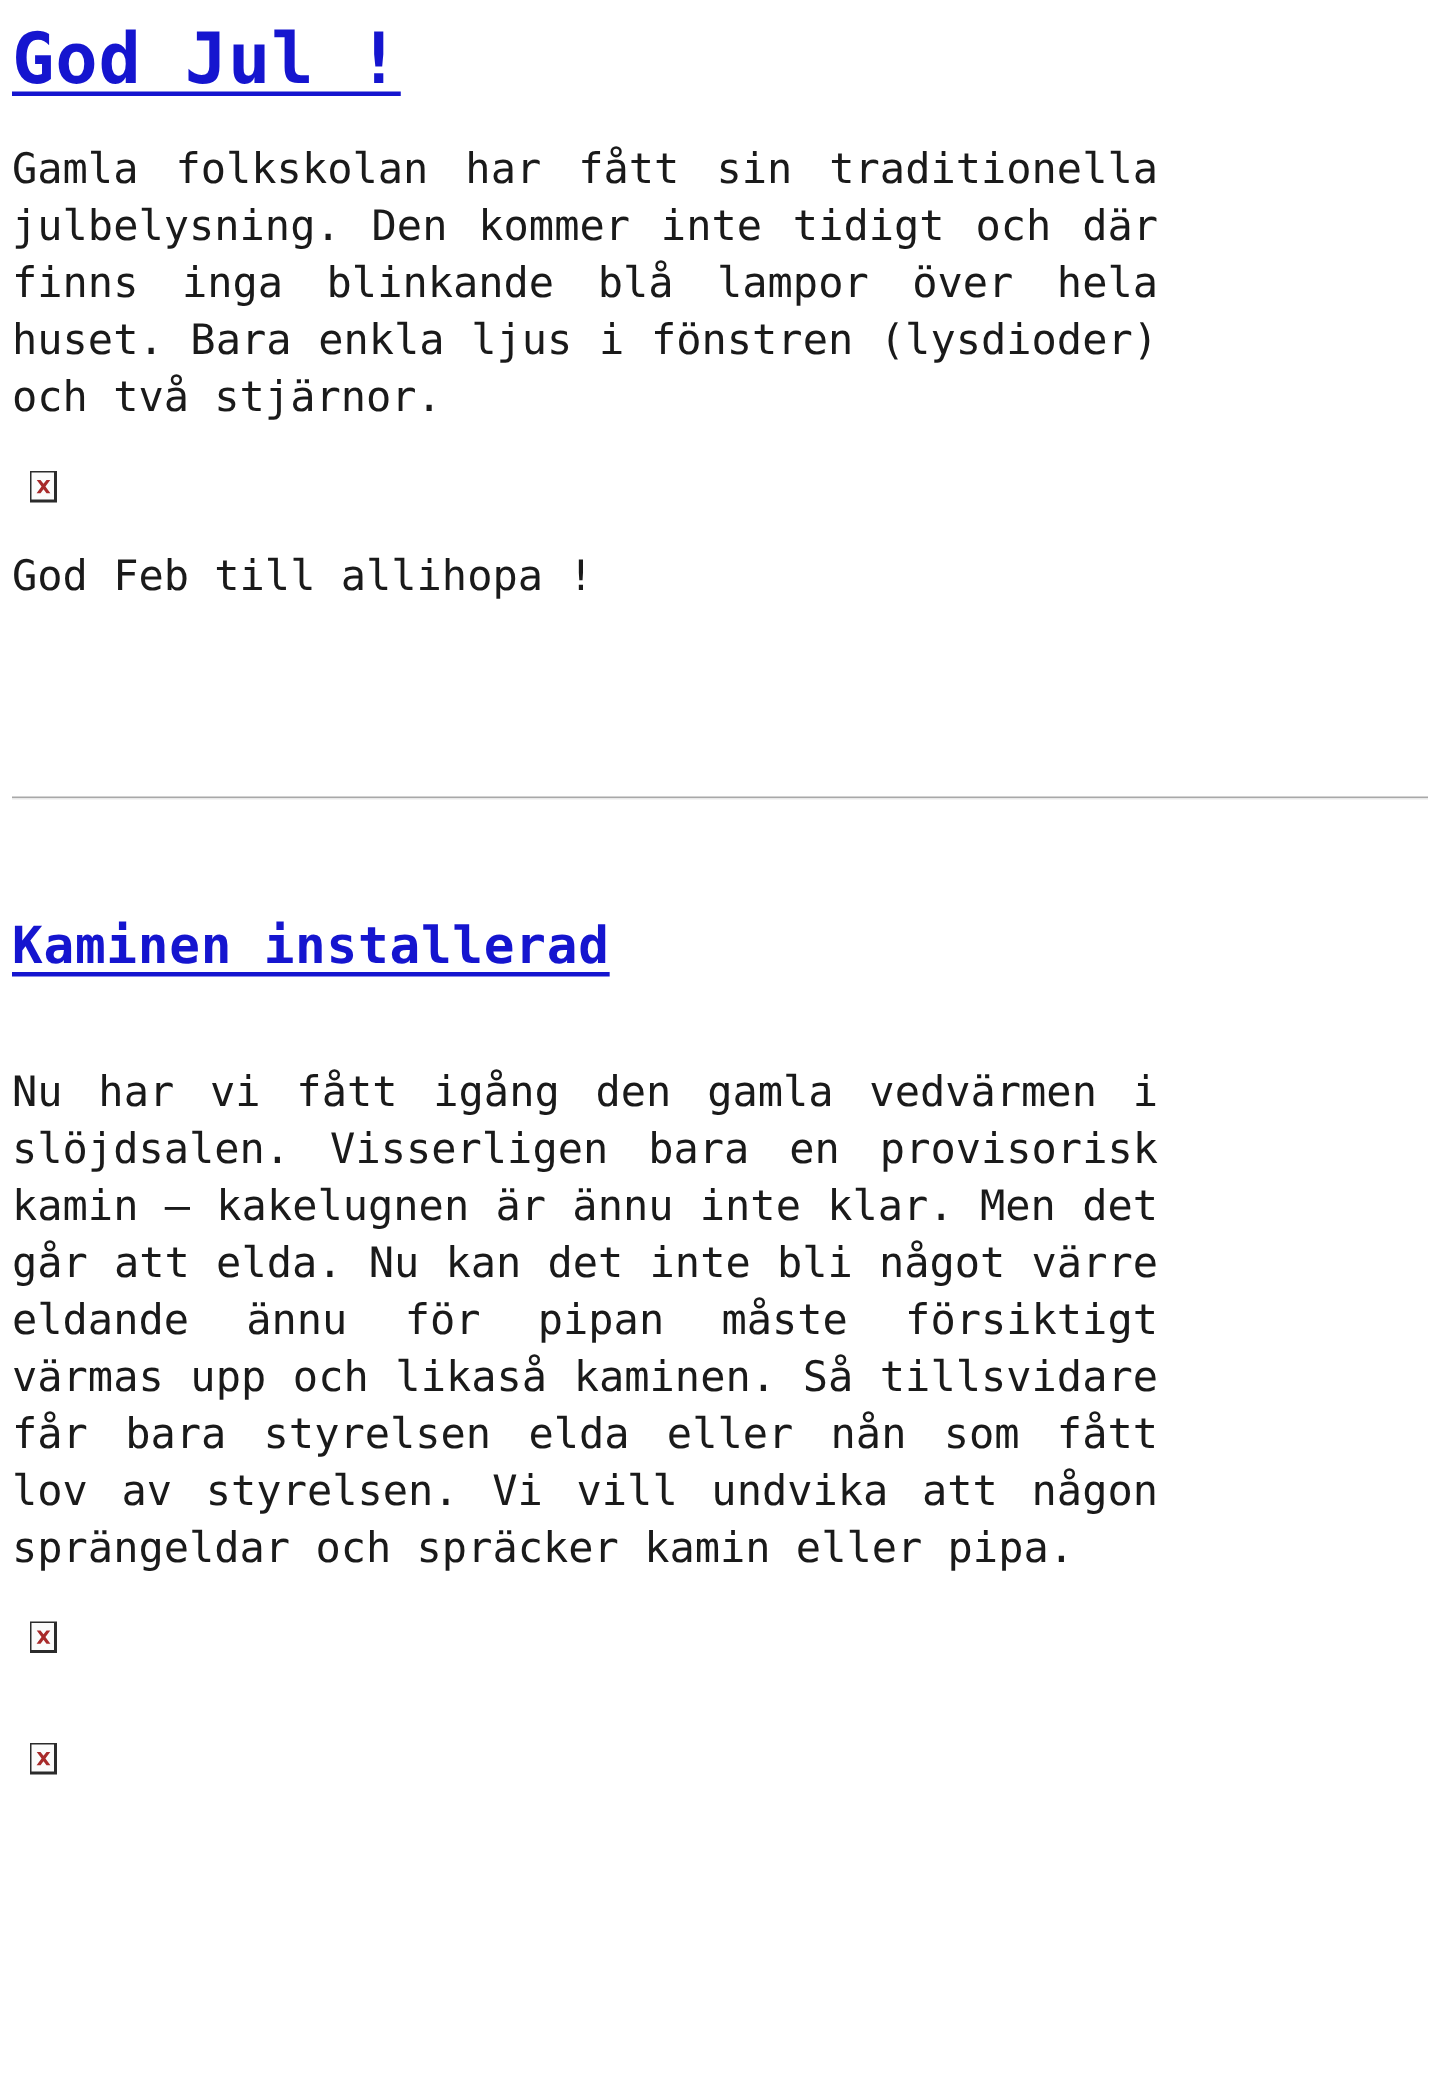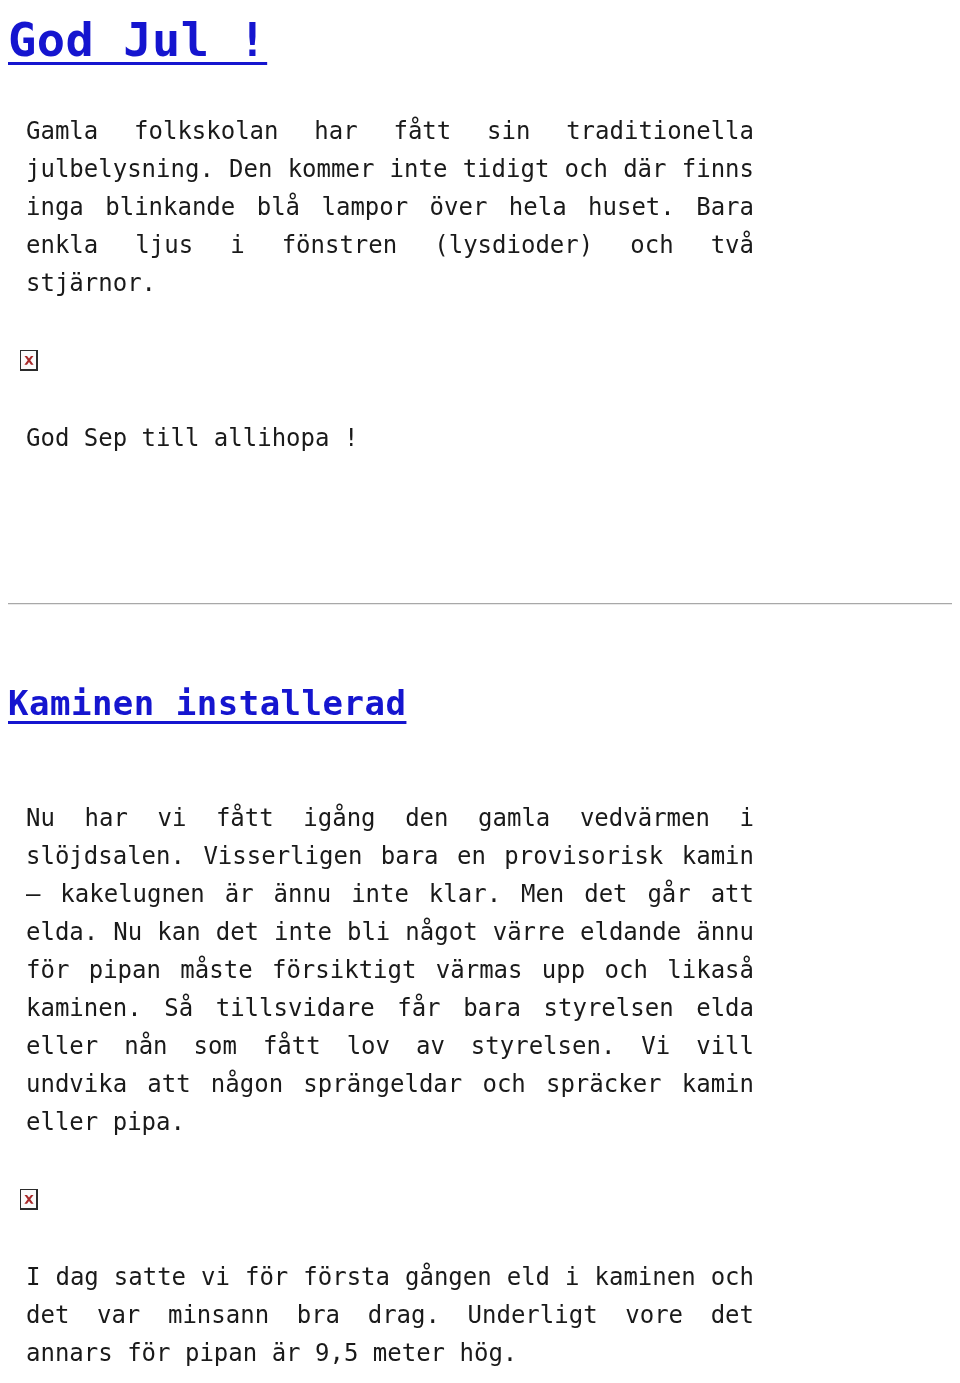--- a/index.html
+++ b/index.html
@@ -33,24 +33,24 @@
     text-underline-offset: 6px;
     letter-spacing: 0.5px;
     white-space: pre;
   }
   h1.post-title.second {
     font-size: 34px;
     line-height: 56px;
   }
 
   p.body-text {
-    margin: 18px;
+    margin: 0;
     padding: 0;
     font-family: "DejaVu Sans Mono", "Liberation Mono", monospace;
-    font-size: 24px;
+    font-size: 28px;
     line-height: 38px;
     text-align: justify;
     text-justify: inter-word;
     color: #1a1a1a;
     word-spacing: 0;
   }
   p.body-text.no-justify {
     text-align: left;
   }
 
@@ -112,21 +112,21 @@
   <div class="img-line">
     <span class="broken-img">
       <svg width="12" height="13" viewBox="0 0 12 13" aria-hidden="true">
         <path d="M1.5 2 L4 2 L6 4.5 L8 2 L10.5 2 L7.3 6.3 L10.6 10.8 L8 10.8 L6 8.1 L4 10.8 L1.4 10.8 L4.7 6.3 Z" fill="#a82a2a"></path>
       </svg>
     </span>
   </div>
 
   <div class="spacer-30"></div>
 
-  <p class="body-text no-justify">God Sep till allihopa !</p>
+  <p class="body-text no-justify">God Feb till allihopa !</p>
 
   <div class="spacer-70"></div>
   <div class="spacer-58"></div>
 
   <hr class="divider">
 
   <div class="spacer-70"></div>
 
   <h1 class="post-title second">Kaminen installerad</h1>
 
@@ -139,21 +139,20 @@
   <div class="img-line">
     <span class="broken-img">
       <svg width="12" height="13" viewBox="0 0 12 13" aria-hidden="true">
         <path d="M1.5 2 L4 2 L6 4.5 L8 2 L10.5 2 L7.3 6.3 L10.6 10.8 L8 10.8 L6 8.1 L4 10.8 L1.4 10.8 L4.7 6.3 Z" fill="#a82a2a"></path>
       </svg>
     </span>
   </div>
 
   <div class="spacer-30"></div>
 
-  <p class="body-text">I dag satte vi för första gången eld i kaminen och det var minsann bra drag. Underligt vore det annars för pipan är 9,5 meter hög.</p>
 
   <div class="spacer-30"></div>
 
   <div class="img-line">
     <span class="broken-img">
       <svg width="12" height="13" viewBox="0 0 12 13" aria-hidden="true">
         <path d="M1.5 2 L4 2 L6 4.5 L8 2 L10.5 2 L7.3 6.3 L10.6 10.8 L8 10.8 L6 8.1 L4 10.8 L1.4 10.8 L4.7 6.3 Z" fill="#a82a2a"></path>
       </svg>
     </span>
   </div>

